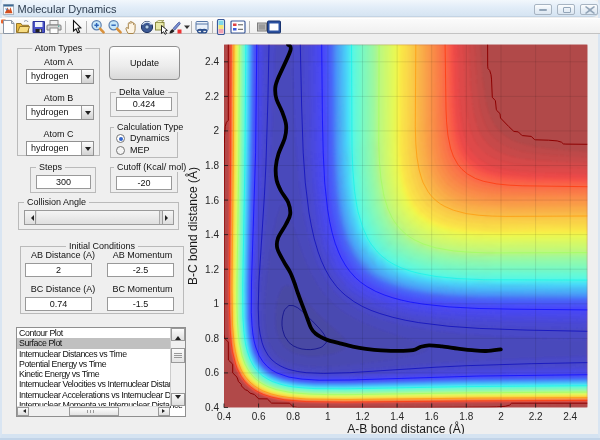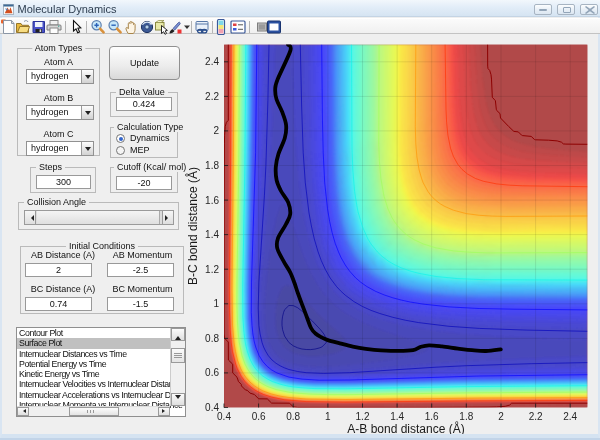--- a/index.html
+++ b/index.html
@@ -1,20 +1,20 @@
 <!DOCTYPE html>
 <html><head><meta charset="utf-8"><style>
 * { margin:0; padding:0; box-sizing:border-box; }
 html,body { width:600px; height:440px; overflow:hidden; }
 body { font-family:"Liberation Sans", sans-serif; background:#efefef; position:relative; }
 .winborder { position:absolute; inset:0; border-left:2px solid #d9e5f2; border-right:2px solid #d9e5f2; border-bottom:6px solid #d5e3f1; pointer-events:none; z-index:50; }
 .winborder:after { content:""; position:absolute; left:-2px; right:-2px; bottom:-6px; height:2px; background:#c2d4e8; }
 .titlebar { position:absolute; left:0; top:0; width:600px; height:17px; z-index:60;
   background:linear-gradient(#f2f7fc, #e2edf8 45%, #d5e4f2); border-bottom:1px solid #c4d4e4;
-  font-size:11px; color:#1a1a1a; }
+  font-size:11px; color:#1a1a1a;border-radius:8px; }
 .titlebar .ttl { position:absolute; left:17.5px; top:2.5px; color:#2e3e50; }
 .wbtn { position:absolute; top:3.5px; width:18px; height:11px; border:1px solid #a7b4c2; border-radius:2px;
   background:linear-gradient(#fcfdfe,#e9f0f7 50%,#dce7f2); }
 .toolbar { position:absolute; left:0; top:18px; width:600px; height:16px; z-index:60;
   background:linear-gradient(#fbfbfb,#f0f0f0); border-top:1px solid #fff; border-bottom:1px solid #c3c3c3; }
 .panel { position:absolute; border:1px solid #bababa; }
 .panel .cap { position:absolute; top:-6px; background:#efefef; padding:0 3px; font-size:9px; color:#111; white-space:nowrap; }
 .lbl { position:absolute; font-size:9px; color:#111; white-space:nowrap; }
 .edit { position:absolute; background:#fff; border:1px solid #999; font-size:9px; color:#111; text-align:center; }
 .popup { position:absolute; background:#fff; border:1px solid #919191; font-size:9px; color:#111; }

